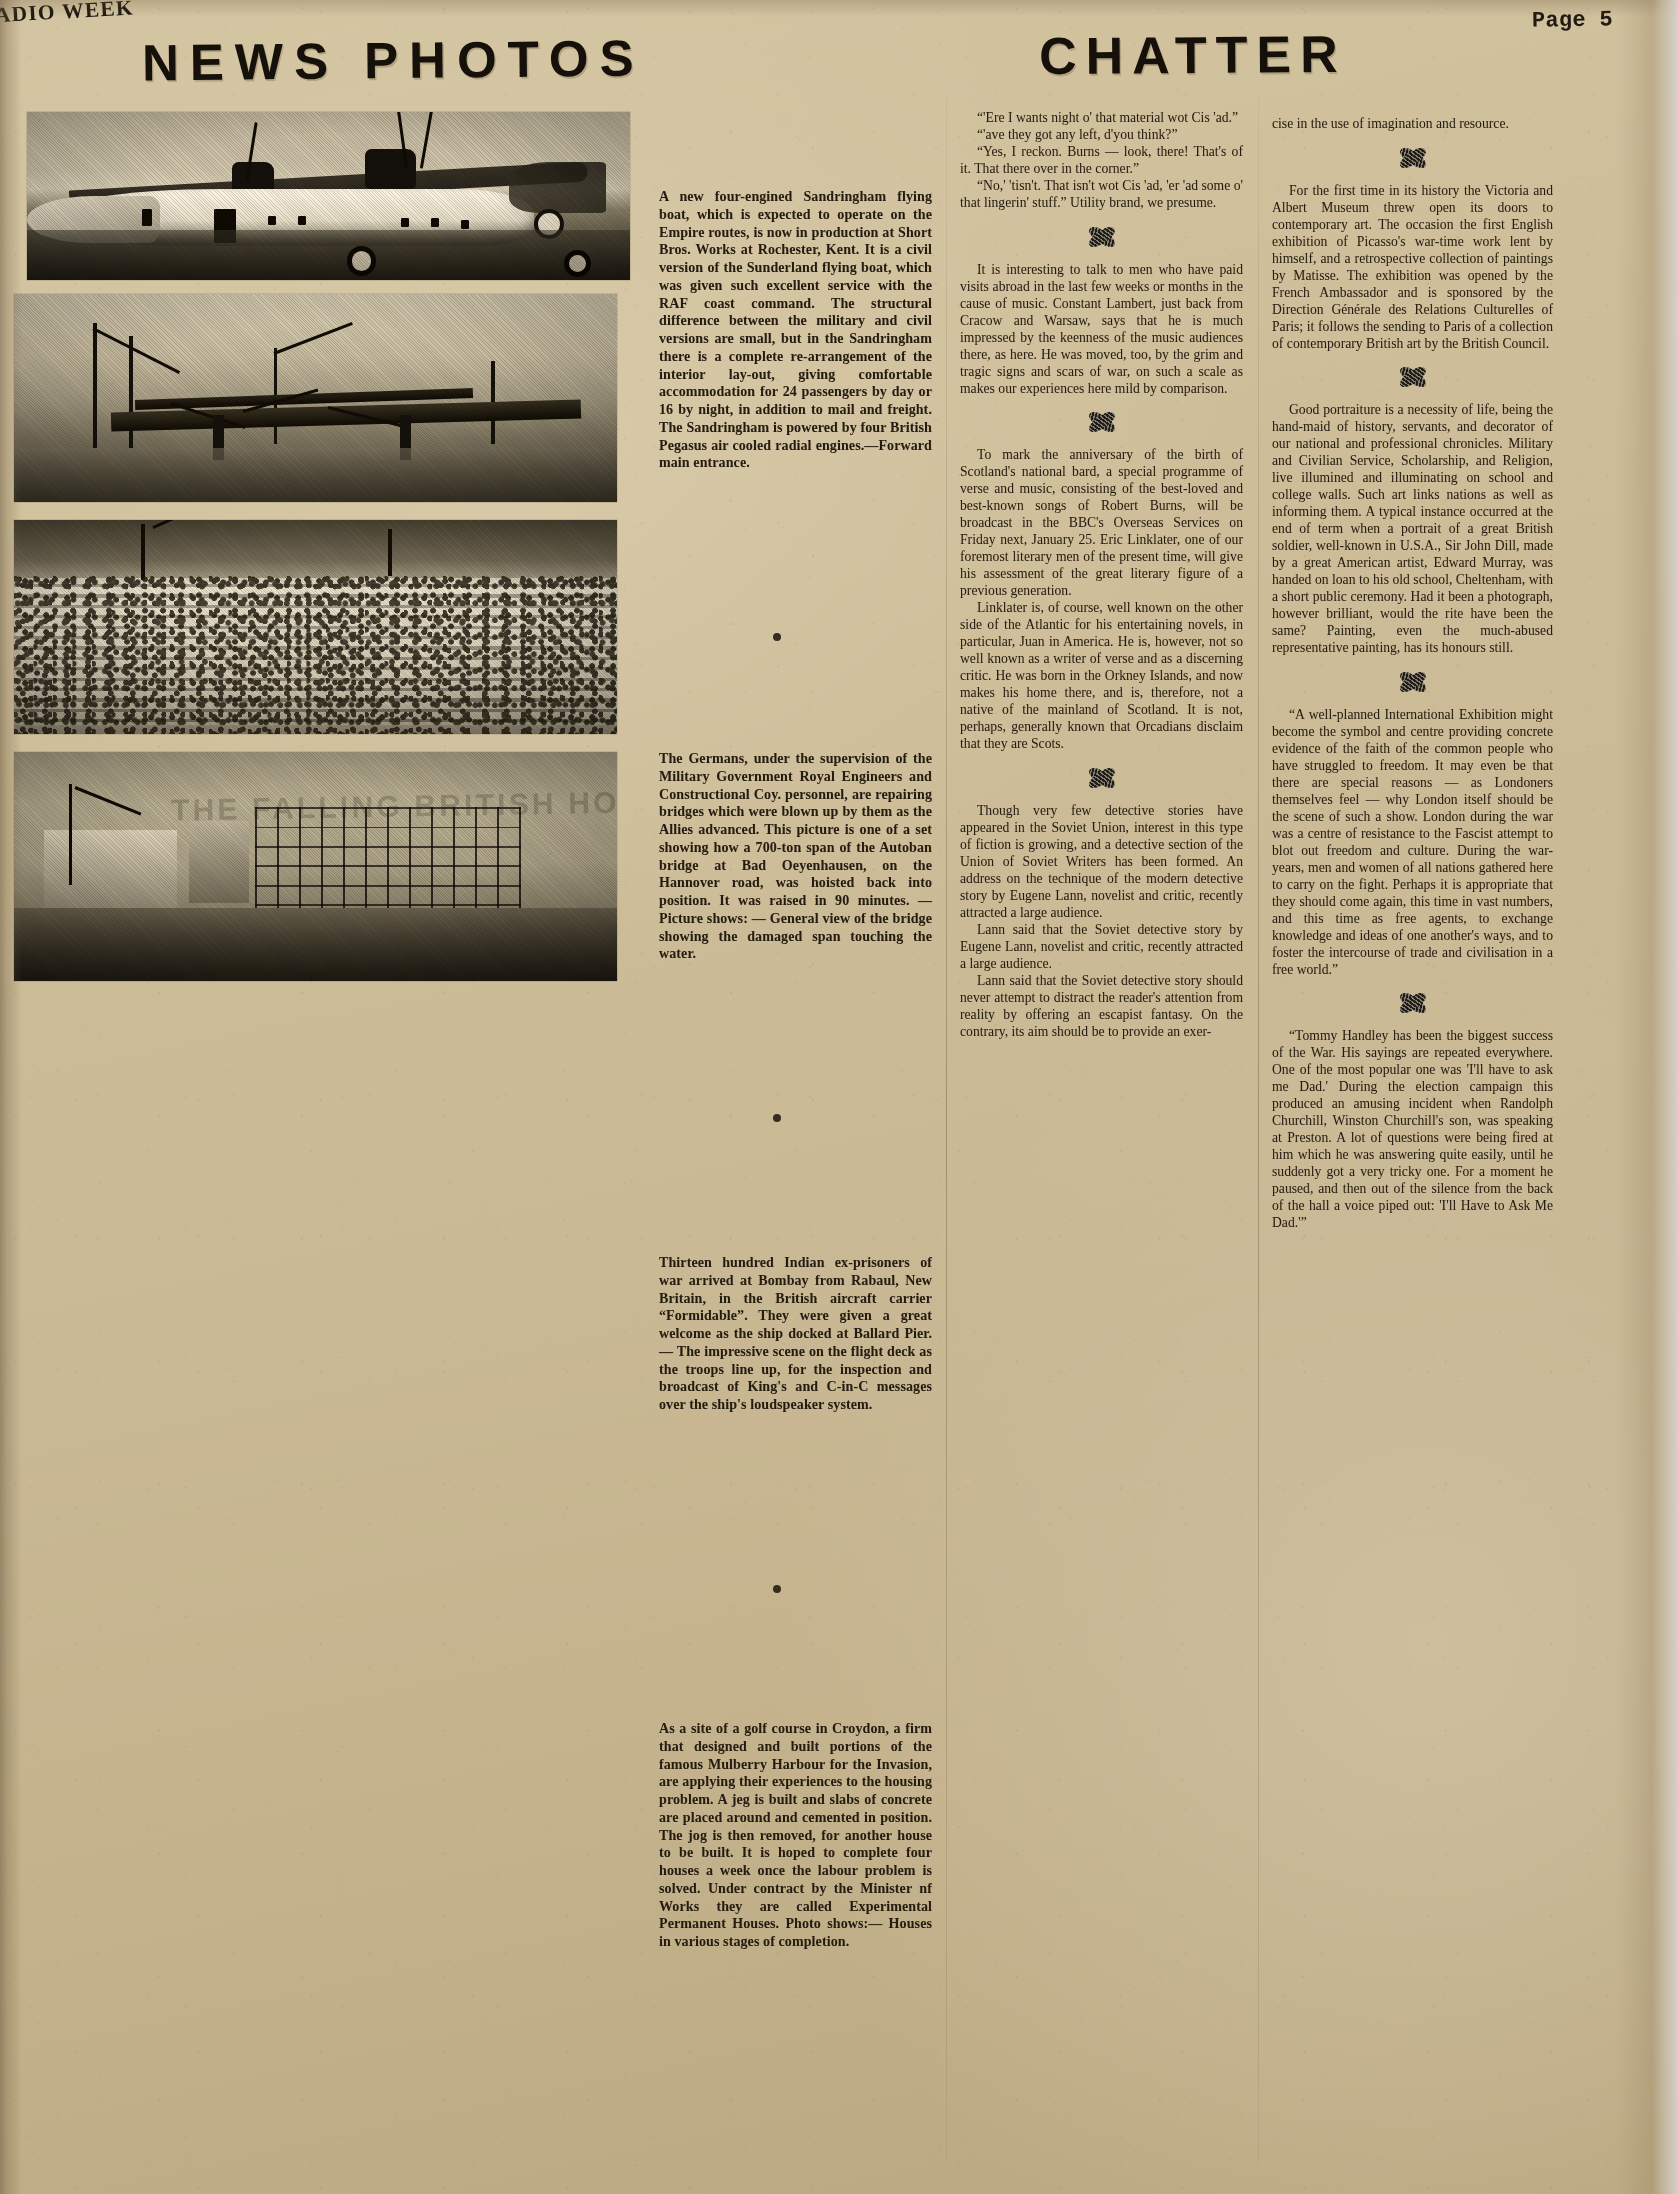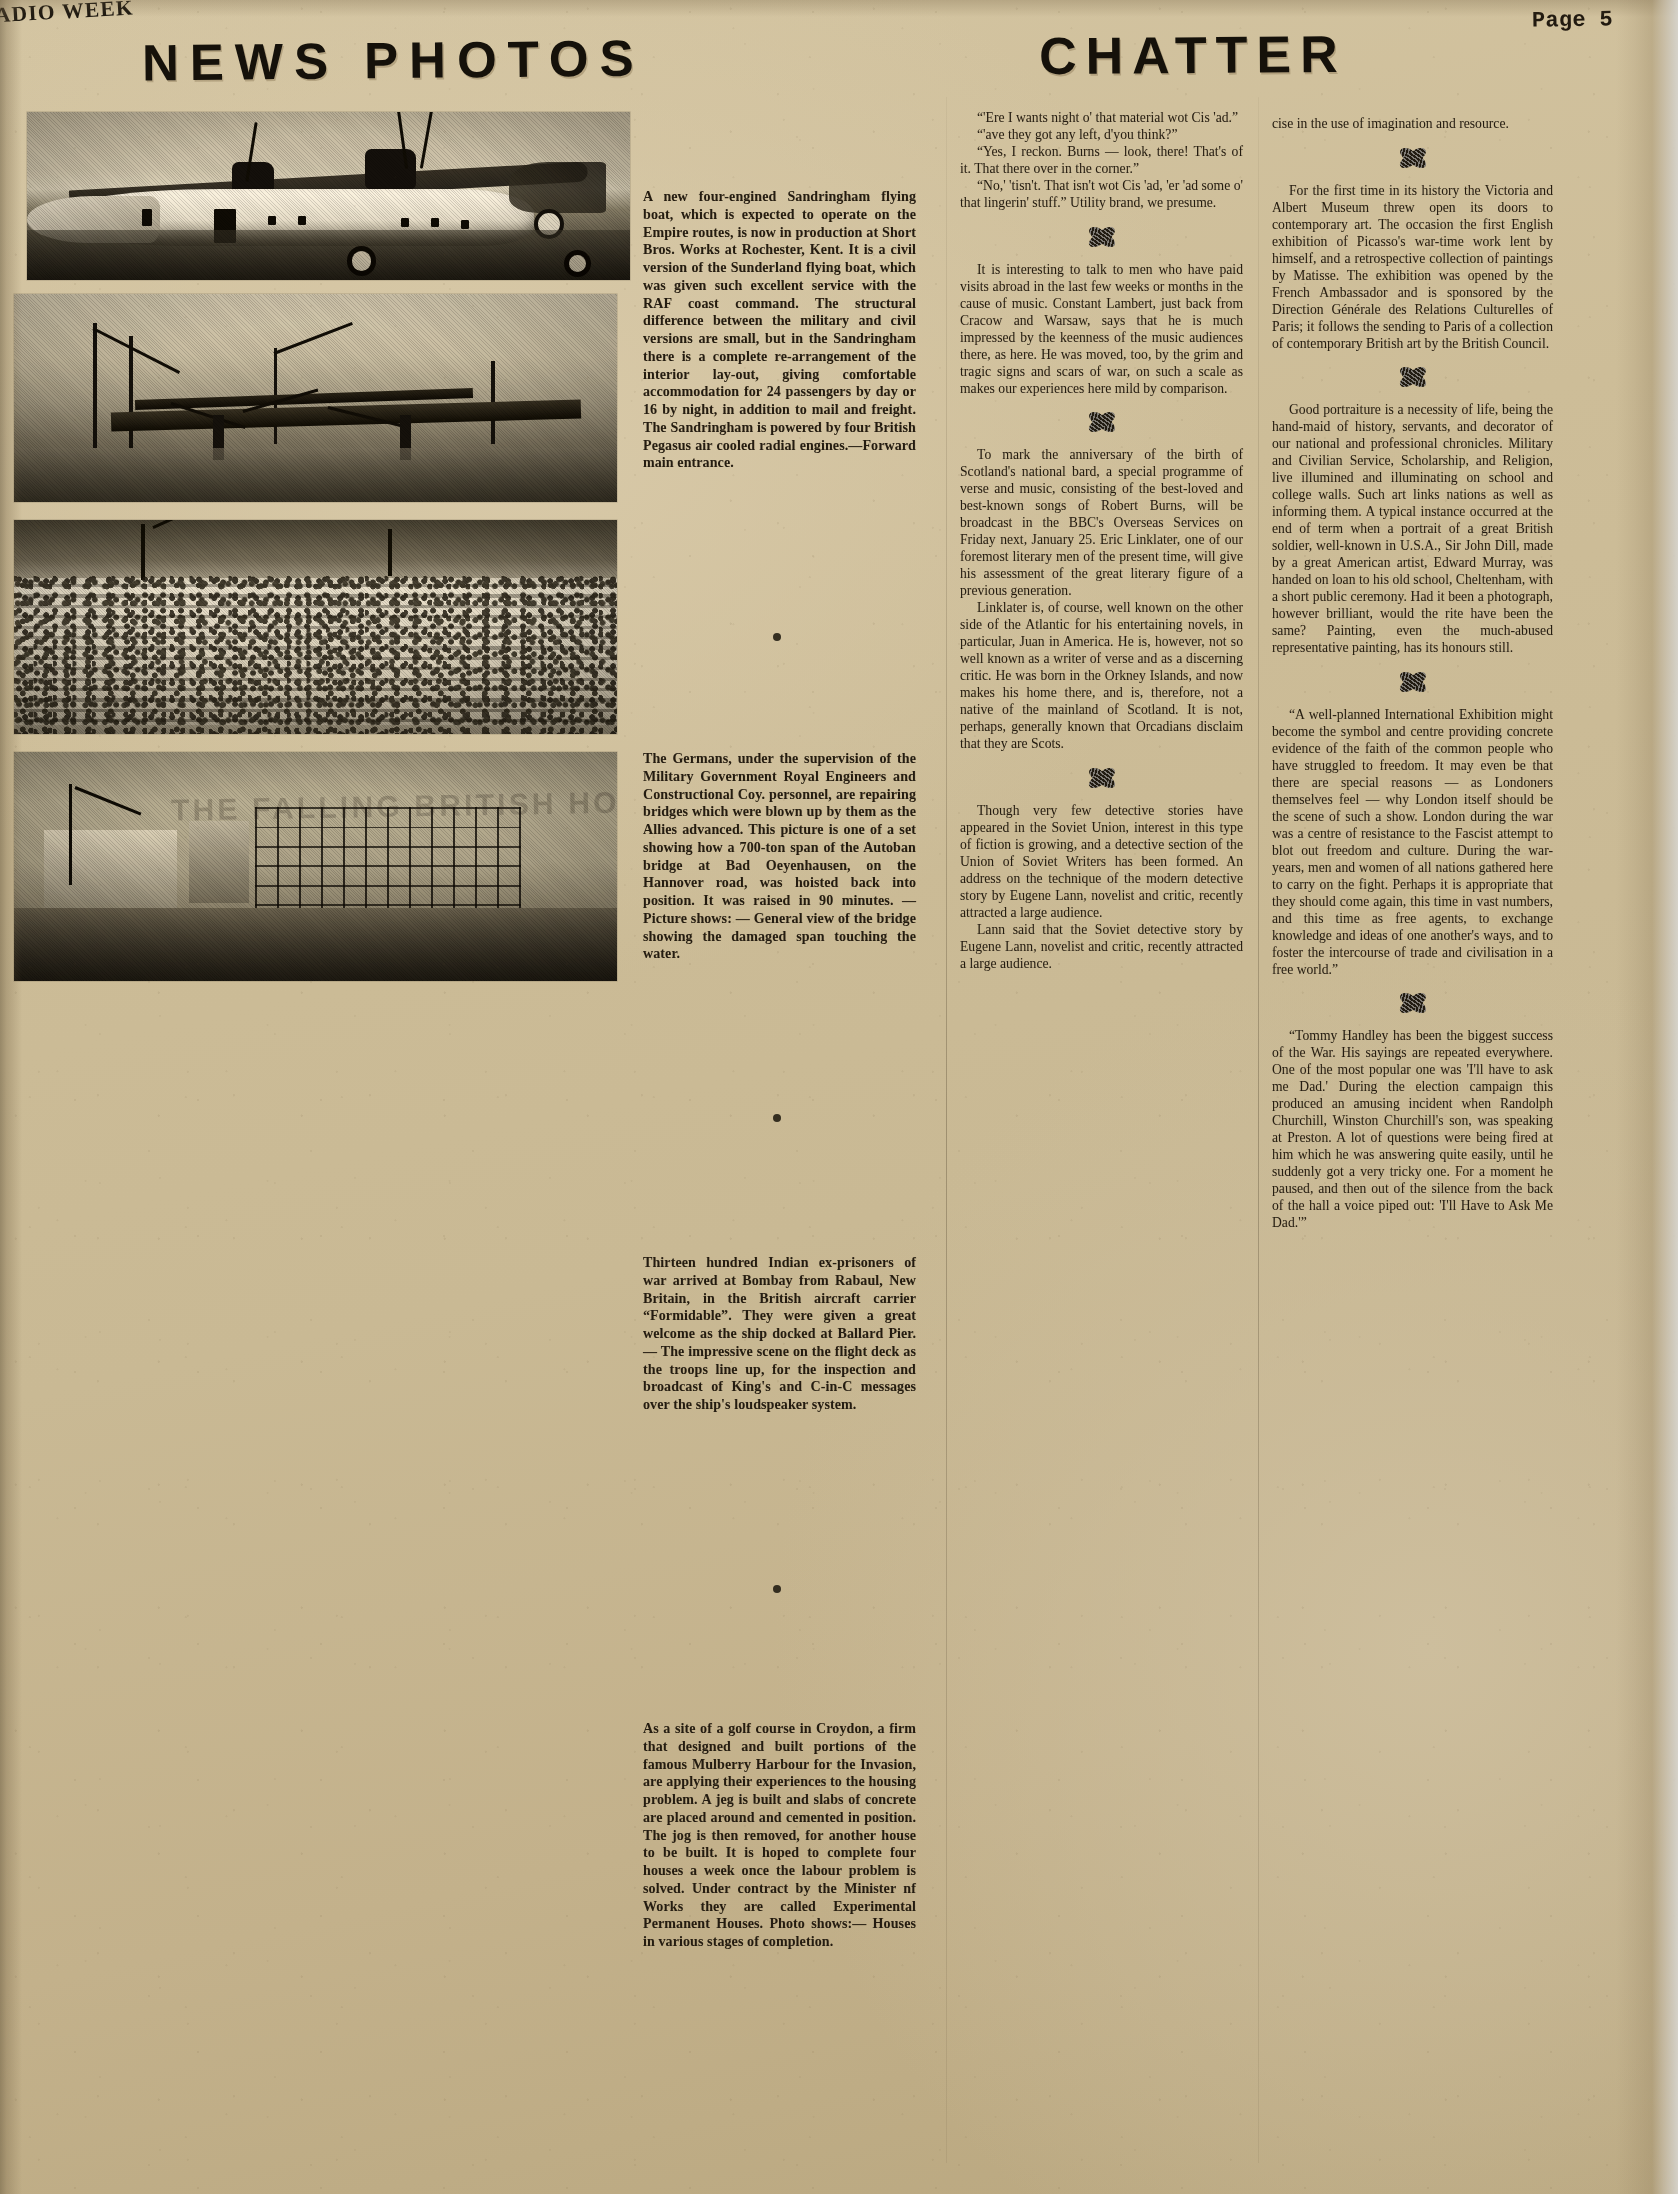--- a/index.html
+++ b/index.html
@@ -317,21 +317,21 @@
   }
   .cap {
     font-weight: 700;
     font-size: 14px;
     line-height: 1.27;
     letter-spacing: 0.1px;
     text-align: justify;
     margin: 0;
     text-shadow: 0.3px 0.3px 0 rgba(120,100,66,.22);
   }
-  .cap-block { position: absolute; width: 273px; left: 0; }
+  .cap-block { position: absolute; width: 273px; left: 16px; }
   .body {
     font-size: 13.6px;
     line-height: 1.25;
     margin: 0 0 0 0;
     text-indent: 17px;
     letter-spacing: 0.03px;
     text-shadow: 0.3px 0.3px 0 rgba(120,100,66,.18);
   }
   .body + .body { margin-top: 0; }
 
@@ -497,20 +497,21 @@
     <div>
       <p class="body">To mark the anniversary of the birth of Scotland's national bard, a special programme of verse and music, consisting of the best-loved and best-known songs of Robert Burns, will be broadcast in the BBC's Overseas Services on Friday next, January 25. Eric Linklater, one of our foremost literary men of the present time, will give his assessment of the great literary figure of a previous generation.</p>
       <p class="body">Linklater is, of course, well known on the other side of the Atlantic for his entertaining novels, in particular, Juan in America. He is, however, not so well known as a writer of verse and as a discerning critic. He was born in the Orkney Islands, and now makes his home there, and is, therefore, not a native of the mainland of Scotland. It is not, perhaps, generally known that Orcadians disclaim that they are Scots.</p>
     </div>
 
     <span class="ornament"></span>
 
     <div>
       <p class="body">Though very few detective stories have appeared in the Soviet Union, interest in this type of fiction is growing, and a detective section of the Union of Soviet Writers has been formed. An address on the technique of the modern detective story by Eugene Lann, novelist and critic, recently attracted a large audience.</p>
       <p class="body">Lann said that the Soviet detective story by Eugene Lann, novelist and critic, recently attracted a large audience.</p>
+      <p class="body">Lann said that the Soviet detective story should never attempt to distract the reader's attention from reality by offering an escapist fantasy. On the contrary, its aim should be to provide an exer-</p>
     </div>
   </div>
 
   <div class="col" style="left:1272px; top:116px; width:281px;">
 
     <div>
       <p class="body" style="text-indent:0;">cise in the use of imagination and resource.</p>
     </div>
 
     <span class="ornament"></span>

